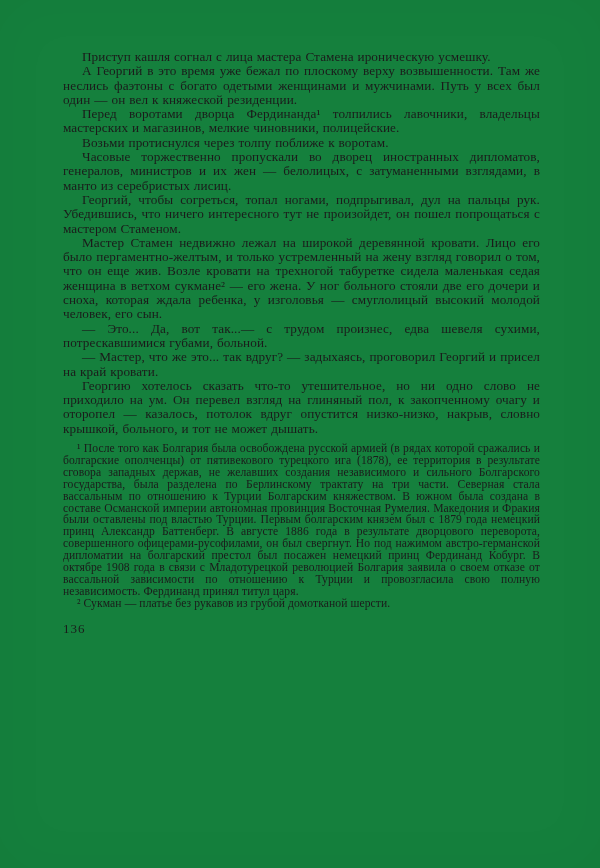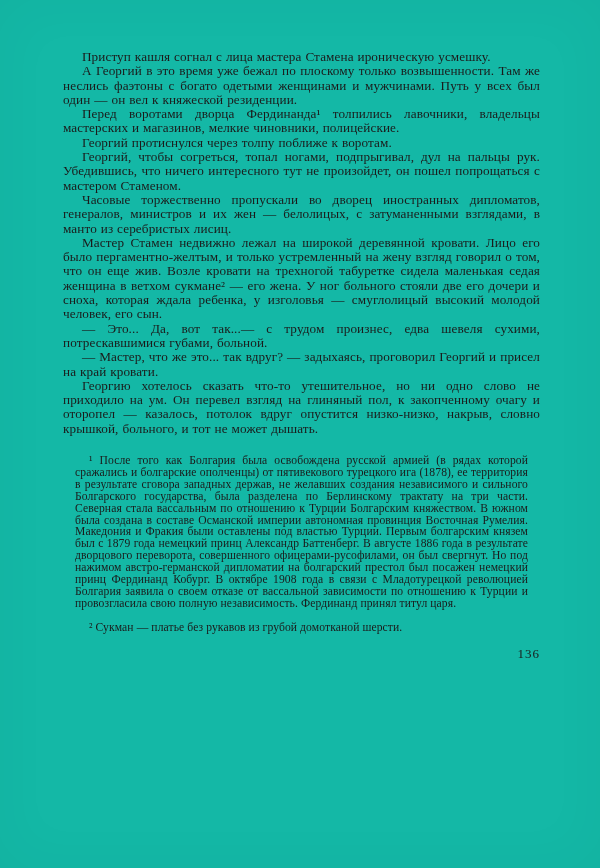--- a/index.html
+++ b/index.html
@@ -11,64 +11,65 @@
     height: 868px;
     background: #efeeea;
     font-family: "Liberation Serif", serif;
     color: #1b1b1b;
     overflow: hidden;
   }
   .page {
     box-sizing: border-box;
     width: 600px;
     height: 868px;
-    background: #14b8a6;
+    background: #15803d;
     padding: 50px 60px 27px 63px;
     display: flex;
     flex-direction: column;
     box-shadow: inset 0 0 60px rgba(0,0,0,0.035);
   }
   .body-text p {
     margin: 0;
     font-size: 13.2px;
     line-height: 14.3px;
     text-align: justify;
     text-indent: 19px;
     letter-spacing: 0.1px;
     word-spacing: 0.5px;
   }
   .footnotes {
     margin-top: 7px;
   }
   .footnotes p {
-    margin: 12px;
+    margin: 0;
     font-size: 11.6px;
     line-height: 11.9px;
     text-align: justify;
     text-indent: 14px;
     letter-spacing: 0.1px;
   }
   .page-number {
-    text-align: right;
+    margin-top: 11px;
+    text-align: left;
     font-size: 13px;
     letter-spacing: 1px;
   }
 </style>
 </head>
 <body>
 
 <div class="page">
 
   <div class="body-text">
     <p>Приступ кашля согнал с лица мастера Стамена ироническую усмешку.</p>
-    <p>А Георгий в это время уже бежал по плоскому только возвышенности. Там же неслись фаэтоны с богато одетыми женщинами и мужчинами. Путь у всех был один — он вел к княжеской резиденции.</p>
+    <p>А Георгий в это время уже бежал по плоскому верху возвышенности. Там же неслись фаэтоны с богато одетыми женщинами и мужчинами. Путь у всех был один — он вел к княжеской резиденции.</p>
     <p>Перед воротами дворца Фердинанда¹ толпились лавочники, владельцы мастерских и магазинов, мелкие чиновники, полицейские.</p>
-    <p>Георгий протиснулся через толпу поближе к воротам.</p>
+    <p>Возьми протиснулся через толпу поближе к воротам.</p>
+    <p>Часовые торжественно пропускали во дворец иностранных дипломатов, генералов, министров и их жен — белолицых, с затуманенными взглядами, в манто из серебристых лисиц.</p>
     <p>Георгий, чтобы согреться, топал ногами, подпрыгивал, дул на пальцы рук. Убедившись, что ничего интересного тут не произойдет, он пошел попрощаться с мастером Стаменом.</p>
-    <p>Часовые торжественно пропускали во дворец иностранных дипломатов, генералов, министров и их жен — белолицых, с затуманенными взглядами, в манто из серебристых лисиц.</p>
     <p>Мастер Стамен недвижно лежал на широкой деревянной кровати. Лицо его было пергаментно-желтым, и только устремленный на жену взгляд говорил о том, что он еще жив. Возле кровати на трехногой табуретке сидела маленькая седая женщина в ветхом сукмане² — его жена. У ног больного стояли две его дочери и сноха, которая ждала ребенка, у изголовья — смуглолицый высокий молодой человек, его сын.</p>
     <p>— Это... Да, вот так...— с трудом произнес, едва шевеля сухими, потрескавшимися губами, больной.</p>
     <p>— Мастер, что же это... так вдруг? — задыхаясь, проговорил Георгий и присел на край кровати.</p>
     <p>Георгию хотелось сказать что-то утешительное, но ни одно слово не приходило на ум. Он перевел взгляд на глиняный пол, к закопченному очагу и оторопел — казалось, потолок вдруг опустится низко-низко, накрыв, словно крышкой, больного, и тот не может дышать.</p>
   </div>
 
   <div class="footnotes">
     <p>¹ После того как Болгария была освобождена русской армией (в рядах которой сражались и болгарские ополченцы) от пятивекового турецкого ига (1878), ее территория в результате сговора западных держав, не желавших создания независимого и сильного Болгарского государства, была разделена по Берлинскому трактату на три части. Северная стала вассальным по отношению к Турции Болгарским княжеством. В южном была создана в составе Османской империи автономная провинция Восточная Румелия. Македония и Фракия были оставлены под властью Турции. Первым болгарским князем был с 1879 года немецкий принц Александр Баттенберг. В августе 1886 года в результате дворцового переворота, совершенного офицерами-русофилами, он был свергнут. Но под нажимом австро-германской дипломатии на болгарский престол был посажен немецкий принц Фердинанд Кобург. В октябре 1908 года в связи с Младотурецкой революцией Болгария заявила о своем отказе от вассальной зависимости по отношению к Турции и провозгласила свою полную независимость. Фердинанд принял титул царя.</p>
     <p>² Сукман — платье без рукавов из грубой домотканой шерсти.</p>
   </div>

